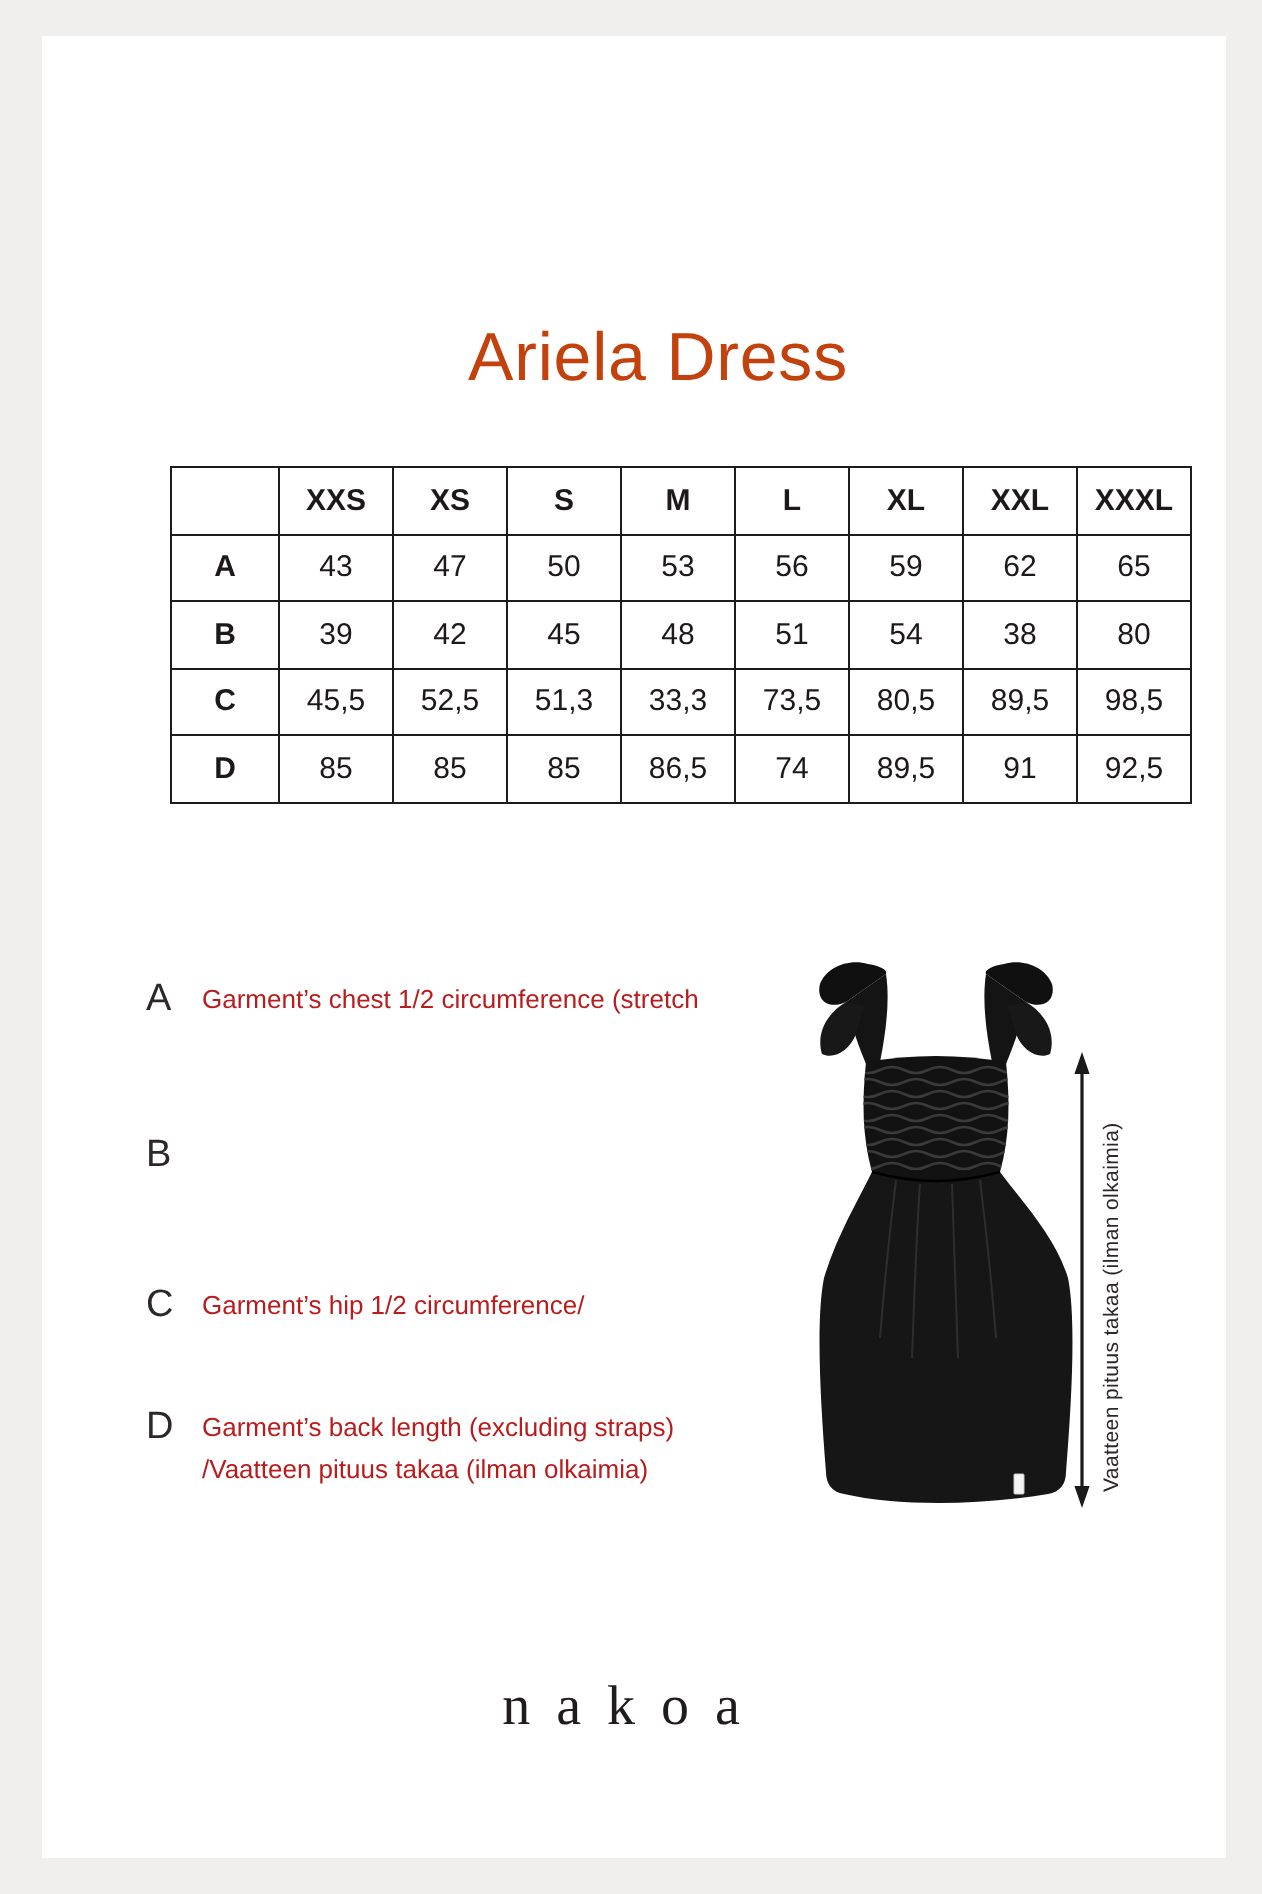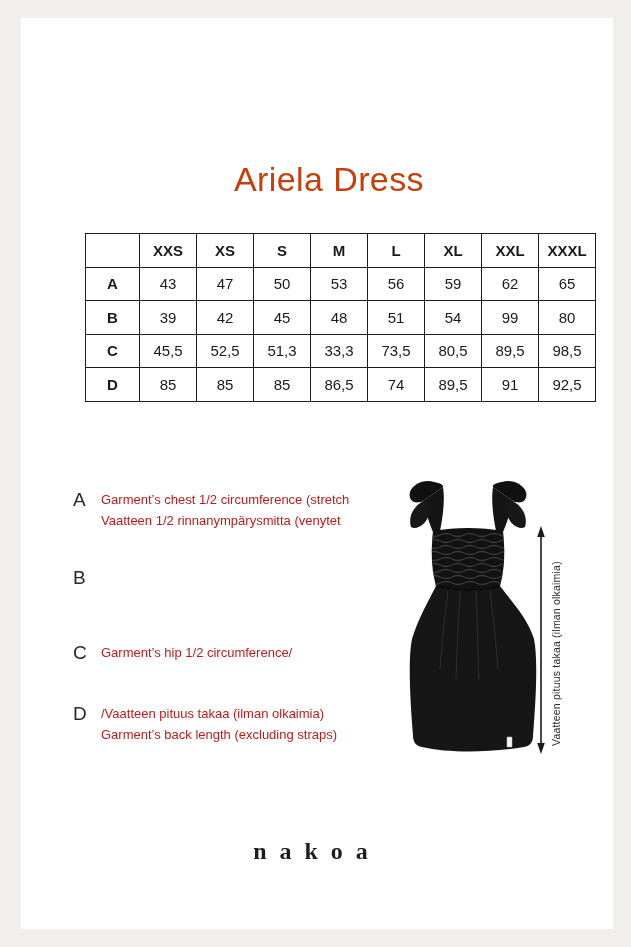--- a/index.html
+++ b/index.html
@@ -97,22 +97,22 @@
     letter-spacing: 0.2px;
     color: #2c2829;
   }
   .logo {
     position: absolute;
     top: 820px; left: 0;
     width: 100%;
     box-sizing: border-box;
     text-align: center;
     font-family: "Liberation Serif", serif;
-    font-size: 24px;
-    font-weight: 700;
+    font-size: 28px;
+    font-weight: 400;
     letter-spacing: 13px;
     color: #201c1d;
   }
 </style>
 </head>
 <body>
 
 <div class="card">
 
   <h1 class="title">Ariela Dress</h1>
@@ -155,21 +155,21 @@
           <td>65</td>
         </tr>
         <tr>
           <td class="rowlabel">B</td>
           <td>39</td>
           <td>42</td>
           <td>45</td>
           <td>48</td>
           <td>51</td>
           <td>54</td>
-          <td>99</td>
+          <td>38</td>
           <td>80</td>
         </tr>
         <tr>
           <td class="rowlabel">C</td>
           <td>45,5</td>
           <td>52,5</td>
           <td>51,3</td>
           <td>33,3</td>
           <td>73,5</td>
           <td>80,5</td>
@@ -188,37 +188,36 @@
           <td>92,5</td>
         </tr>
       </tbody>
   </table>
 
   <div id="legend">
       <div class="legend-item legend-item-a">
         <div class="legend-letter">A</div>
         <div>
           <div class="legend-line">Garment’s chest 1/2 circumference (stretch</div>
-          <div class="legend-line">Vaatteen 1/2 rinnanympärysmitta (venytet</div>
         </div>
       </div>
       <div class="legend-item legend-item-b">
         <div class="legend-letter">B</div>
       </div>
       <div class="legend-item legend-item-c">
         <div class="legend-letter">C</div>
         <div>
           <div class="legend-line">Garment’s hip 1/2 circumference/</div>
         </div>
       </div>
       <div class="legend-item legend-item-d">
         <div class="legend-letter">D</div>
         <div>
+          <div class="legend-line">Garment’s back length (excluding straps)</div>
           <div class="legend-line">/Vaatteen pituus takaa (ilman olkaimia)</div>
-          <div class="legend-line">Garment’s back length (excluding straps)</div>
         </div>
       </div>
     </div>
 
   <svg class="dress-svg" width="150" height="292" viewBox="0 0 150 292">
     <defs>
       <clipPath id="bodiceClip">
         <path d="M33,57 C31,76 31,94 36,112 C58,118 78,118 100,112 C105,94 105,76 103,57 C80,53 56,53 33,57 Z"></path>
       </clipPath>
     </defs>

